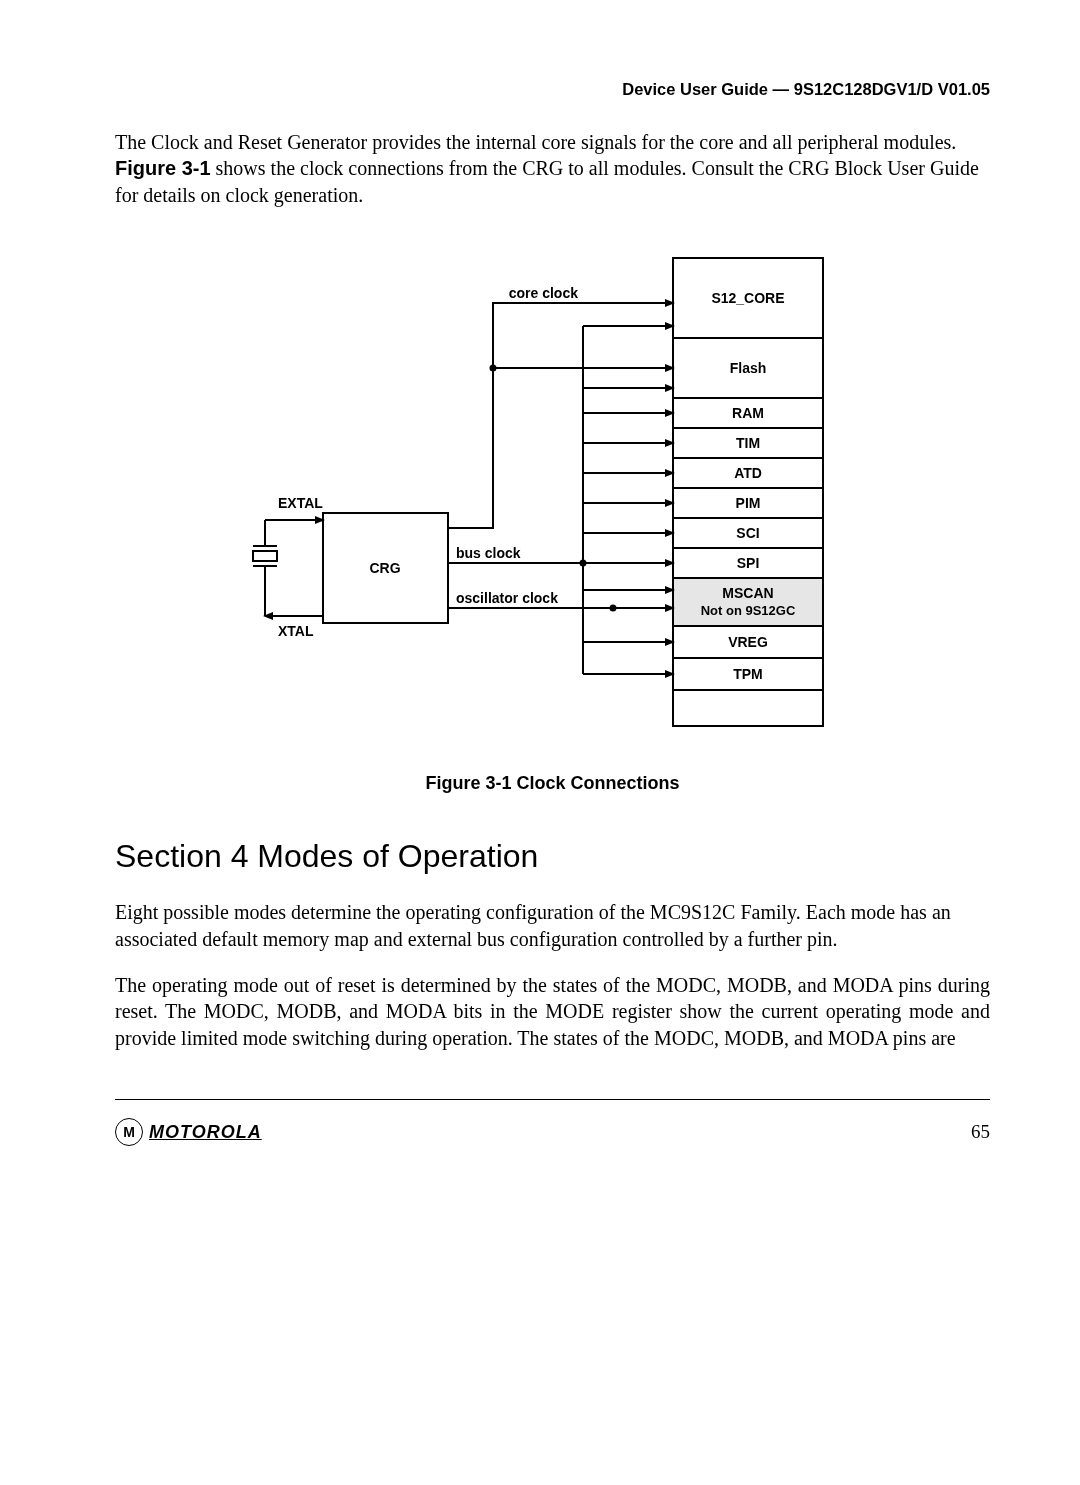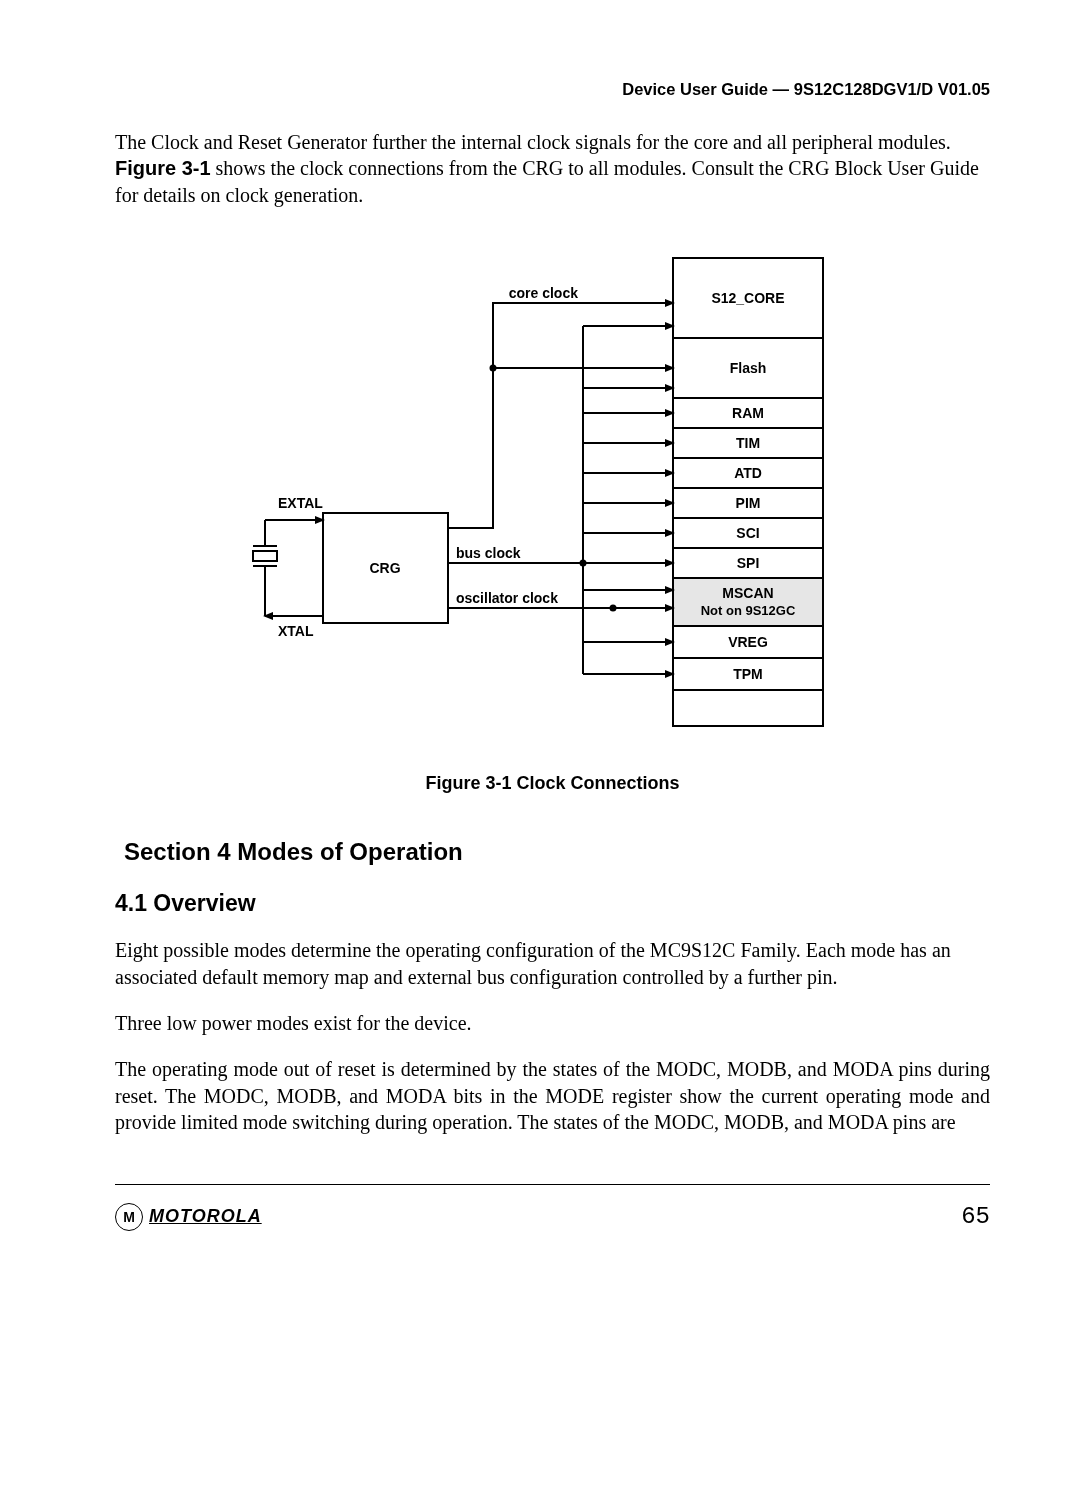--- a/index.html
+++ b/index.html
@@ -50,23 +50,23 @@
   .figcap {
     text-align: center;
     font-family: Arial, Helvetica, sans-serif;
     font-weight: bold;
     font-size: 18px;
     margin-top: 20px;
     margin-bottom: 44px;
   }
   h1.sect {
     font-family: Arial, Helvetica, sans-serif;
-    font-weight: bold;
-    font-size: 24px;
-    margin: 0 0 24px 9px;
+    font-weight: normal;
+    font-size: 32px;
+    margin: 0 0 24px 0;
   }
   h2.subsect {
     font-family: Arial, Helvetica, sans-serif;
     font-weight: bold;
     font-size: 23px;
     margin: 0 0 20px 0;
   }
   .gap18 { margin-top: 18px; }
   hr.thin {
     border: none;
@@ -94,35 +94,35 @@
   }
   .logo-text {
     font-family: Arial, Helvetica, sans-serif;
     font-weight: 900;
     font-style: italic;
     font-size: 18px;
     letter-spacing: 1px;
     text-decoration: underline;
   }
   .pagenum {
-    font-family: Liberation Mono, monospace;
-    font-size: 24px;
+    font-family: Liberation Serif, serif;
+    font-size: 19px;
   }
 </style>
 </head>
 <body>
 
 <div class="page">
 
   <div class="header-right">
     <span>Device User Guide — 9S12C128DGV1/D V01.05</span>
   </div>
 
   <p class="para">
-    <span>The Clock and Reset Generator further the internal clock signals for the core and all peripheral modules.</span>
+    <span>The Clock and Reset Generator provides the internal core signals for the core and all peripheral modules.</span>
     <span class="figref">Figure 3-1</span><span> shows the clock connections from the CRG to all modules. Consult the CRG Block User Guide for details on clock generation.</span>
   </p>
 
   <div class="diagram-wrap">
     <svg width="620" height="500" viewBox="0 0 620 500">
       <defs>
         <marker id="arrow" markerWidth="10" markerHeight="8" refX="8" refY="4" orient="auto" markerUnits="userSpaceOnUse">
           <path d="M0,0 L10,4 L0,8 Z" fill="#000"></path>
         </marker>
         <marker id="arrowL" markerWidth="10" markerHeight="8" refX="2" refY="4" orient="auto" markerUnits="userSpaceOnUse">
@@ -207,24 +207,22 @@
       <circle cx="370" cy="360" r="3.5" fill="#000"></circle>
       <line x1="370" y1="360" x2="430" y2="360" stroke="#000" stroke-width="2" marker-end="url(#arrow)"></line>
       <text x="213" y="355" class="dlabel" text-anchor="start">oscillator clock</text>
     </svg>
   </div>
 
   <div class="figcap">Figure 3-1  Clock Connections</div>
 
   <h1 class="sect">Section 4  Modes of Operation</h1>
 
-  <h2 class="subsect">4.1  Overview</h2>
 
   <p class="para">Eight possible modes determine the operating configuration of the MC9S12C Family. Each mode has an associated default memory map and external bus configuration controlled by a further pin.</p>
-  <p class="para">Three low power modes exist for the device.</p>
 
 
   <p class="para" style="text-align:justify;">The operating mode out of reset is determined by the states of the MODC, MODB, and MODA pins during reset. The MODC, MODB, and MODA bits in the MODE register show the current operating mode and provide limited mode switching during operation. The states of the MODC, MODB, and MODA pins are</p>
 
   <hr class="thin">
 
   <div class="footer">
     <div class="logo">
       <div class="logo-ring">
         <span>M</span>

